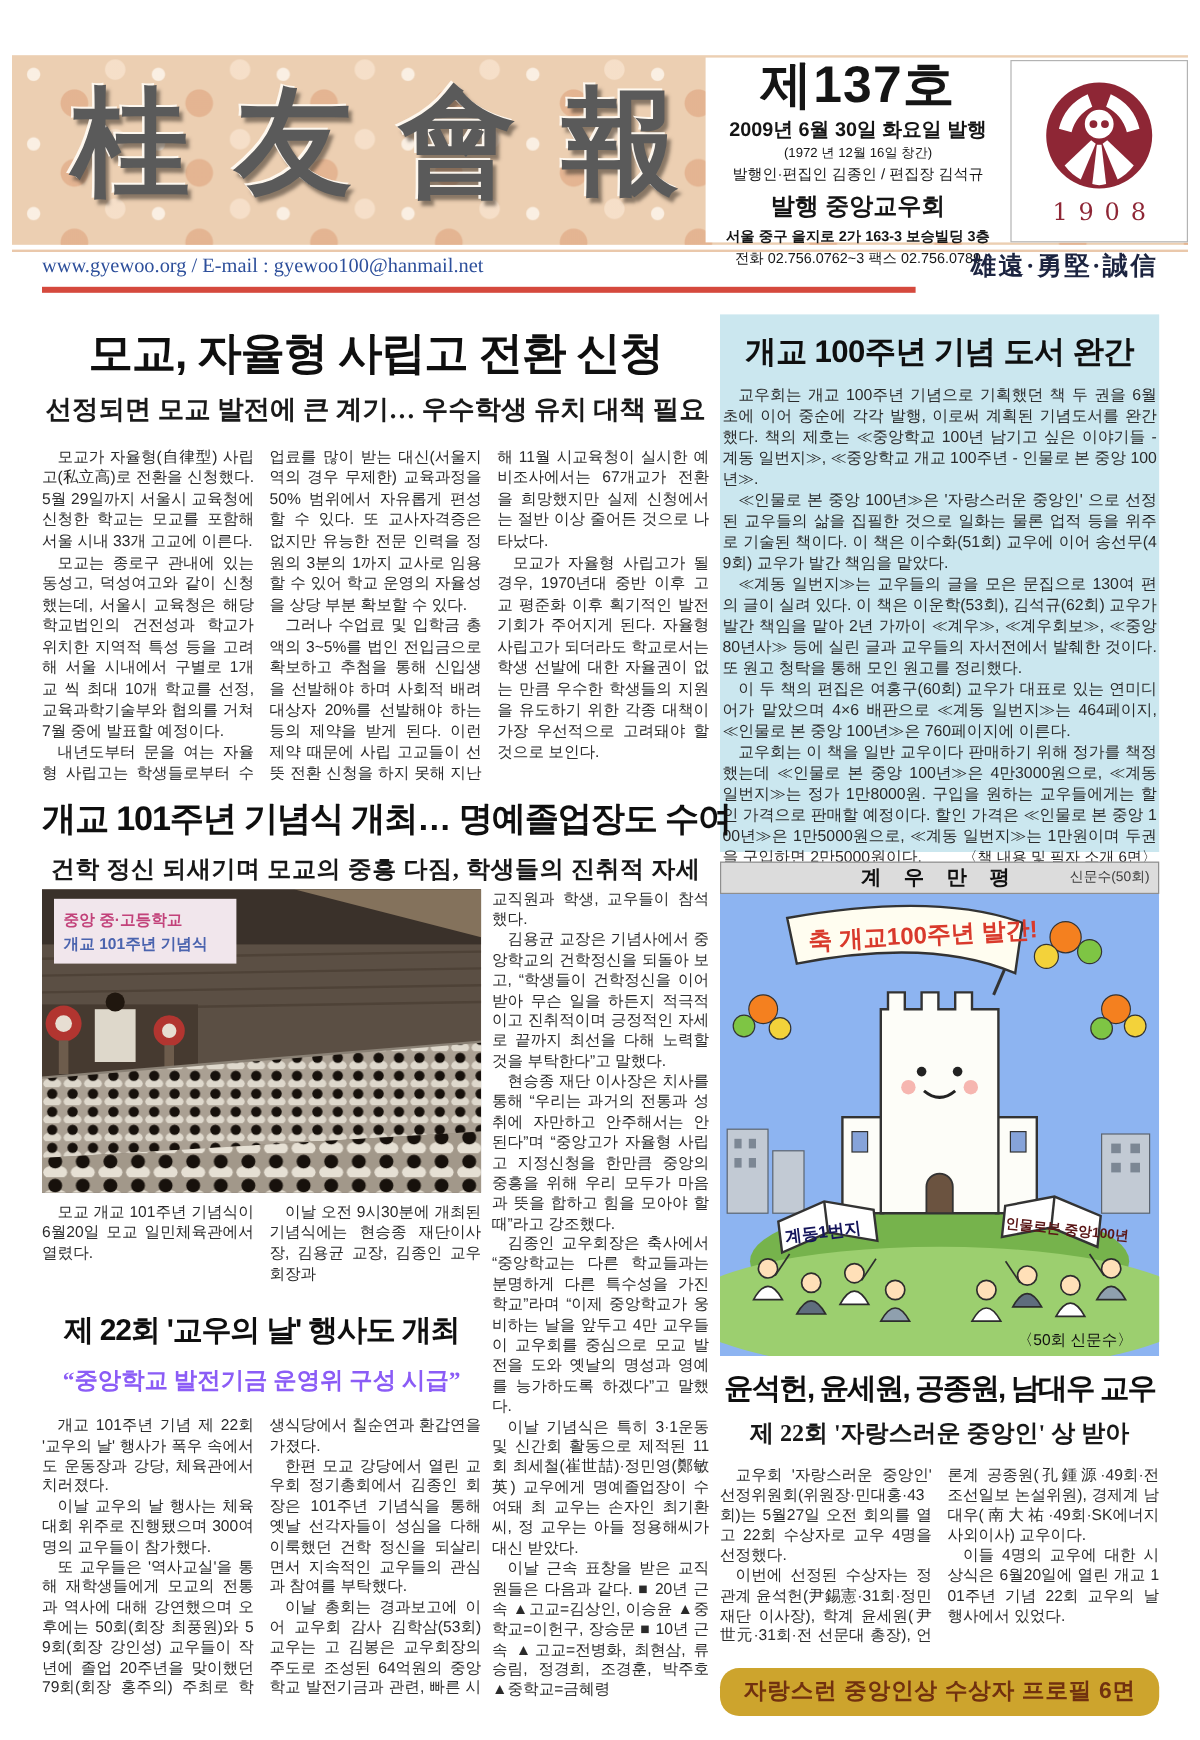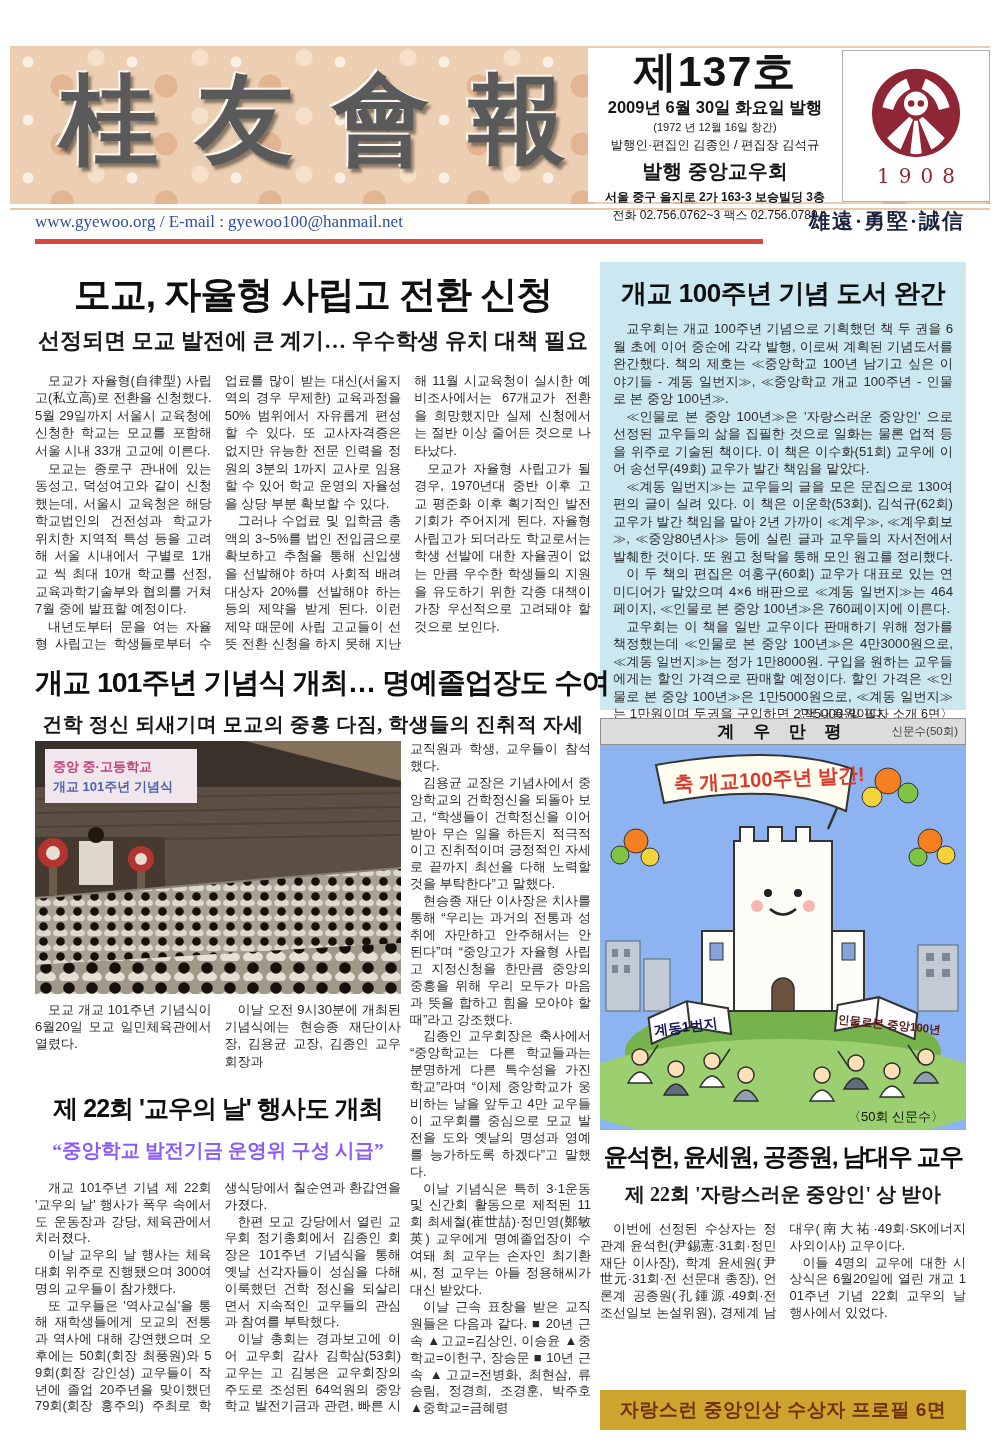--- a/index.html
+++ b/index.html
@@ -54,37 +54,37 @@
   .cols2 { column-count:2; column-gap:13px; }
   .serifh { font-family:"Liberation Serif", serif; }
 
   
   .a1 { left:35px; top:274px; width:556px; }
   .a1 h1 { font-size:37px; letter-spacing:-1px; text-align:center; line-height:1.15; white-space:nowrap; }
   .a1 h2 { font-size:22px; font-weight:700; text-align:center; margin-top:9px; color:#1a1a1a; }
   .a1 .bt { margin-top:16px; height:302px; overflow:hidden; font-size:13px; line-height:17.6px; }
 
   
-  .sidebar { left:600px; top:262px; width:366px; height:448px; background:#cbe7ef; padding:10px 13px; }
+  .sidebar { left:600px; top:262px; width:366px; height:448px; background:#cbe7ef; padding:10px 2px; }
   .sidebar h2 { font-size:26px; text-align:center; letter-spacing:-0.5px; margin:4px 0 9px; }
   .sidebar .bt { font-size:13.2px; line-height:17.5px; }
   .sidebar .note { text-align:right; font-size:12.5px; margin-top:-17px; color:#1f1f1f; }
 
   
   .cartoon-bar { left:600px; top:718px; width:366px; height:27px; background:#dcdcdc; border:1px solid #8f8f8f; }
   .cartoon-bar .ct { position:absolute; left:0; right:0; text-align:center; font-size:17px; font-weight:800; letter-spacing:7px; line-height:25px; color:#101010; }
   .cartoon-bar .ca { position:absolute; right:7px; top:0; font-size:11.5px; line-height:25px; color:#3c3c3c; }
   .cartoon-svg { left:600px; top:745px; width:366px; height:385px; }
 
   
   .awards { left:600px; top:1140px; width:366px; }
   .awards h1 { font-size:24.5px; letter-spacing:-1.5px; text-align:center; white-space:nowrap; }
   .awards h2 { font-family:"Liberation Serif", serif; font-size:20px; font-weight:700; text-align:center; margin-top:8px; color:#181818; }
   .awards .bt { margin-top:13px; height:170px; overflow:hidden; font-size:13px; line-height:16.8px; }
-  .gold { left:600px; top:1390px; width:366px; height:40px; background:#cda42d; color:#71310f; font-size:19px; font-weight:800; text-align:center; line-height:40px; letter-spacing:0.5px; }
+  .gold { left:600px; top:1390px; width:366px; height:40px; background:#cda42d; color:#71310f; font-size:19px; font-weight:800; text-align:center; line-height:40px; letter-spacing:0.5px;border-radius:16px; }
 
   
   .a2head { left:35px; top:664px; width:556px; text-align:center; }
   .a2head h1 { font-size:28.5px; letter-spacing:-1px; white-space:nowrap; }
   .a2head h2 { font-family:"Liberation Serif", serif; font-size:20px; font-weight:700; margin-top:9px; letter-spacing:0.5px; color:#181818; }
   .photo { left:35px; top:741px; width:366px; height:253px; display:block; }
   .caption { left:35px; top:1001px; width:366px; font-size:13px; line-height:17.2px; }
   .a2col { left:410px; top:741px; width:181px; height:707px; overflow:hidden; font-size:13px; line-height:16.9px; }
   .a2col p:first-child { text-indent:0; }
 
@@ -316,20 +316,21 @@
       <line x1="276" y1="252" x2="276" y2="278" stroke="#333" stroke-width="2"></line>
       <text x="238" y="282" font-size="11.5" font-weight="bold" fill="#5a1616">인물로본 중앙100년</text>
     </g>
     <text x="248" y="376" font-size="13" fill="#101010">〈50회 신문수〉</text>
   </svg>
 
   <section class="abs awards">
     <h1>윤석헌, 윤세원, 공종원, 남대우 교우</h1>
     <h2>제 22회 '자랑스러운 중앙인' 상 받아</h2>
     <div class="bt cols2">
+      <p>교우회 '자랑스러운 중앙인' 선정위원회(위원장·민대홍·43회)는 5월27일 오전 회의를 열고 22회 수상자로 교우 4명을 선정했다.</p>
       <p>이번에 선정된 수상자는 정관계 윤석헌(尹錫憲·31회·정민재단 이사장), 학계 윤세원(尹世元·31회·전 선문대 총장), 언론계 공종원(孔鍾源·49회·전 조선일보 논설위원), 경제계 남대우(南大祐·49회·SK에너지 사외이사) 교우이다.</p>
       <p>이들 4명의 교우에 대한 시상식은 6월20일에 열린 개교 101주년 기념 22회 교우의 날 행사에서 있었다.</p>
     </div>
   </section>
 
   <div class="abs gold">자랑스런 중앙인상 수상자 프로필 6면</div>
 
 </div>
 
 </body></html>

